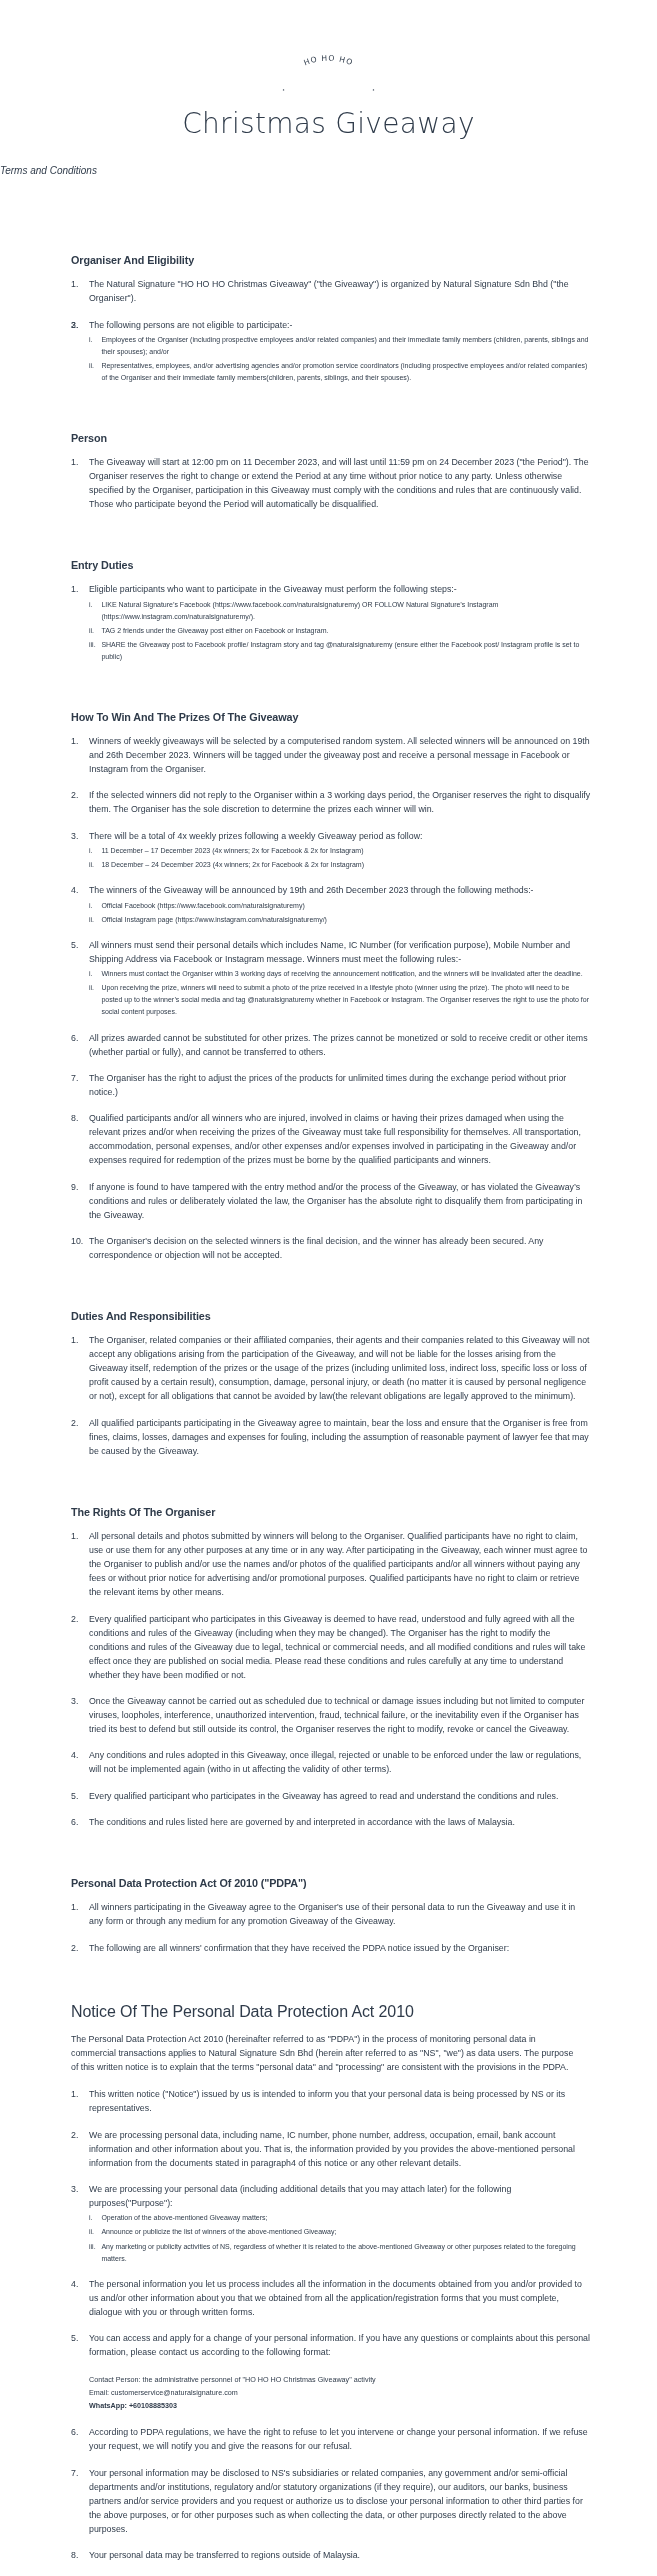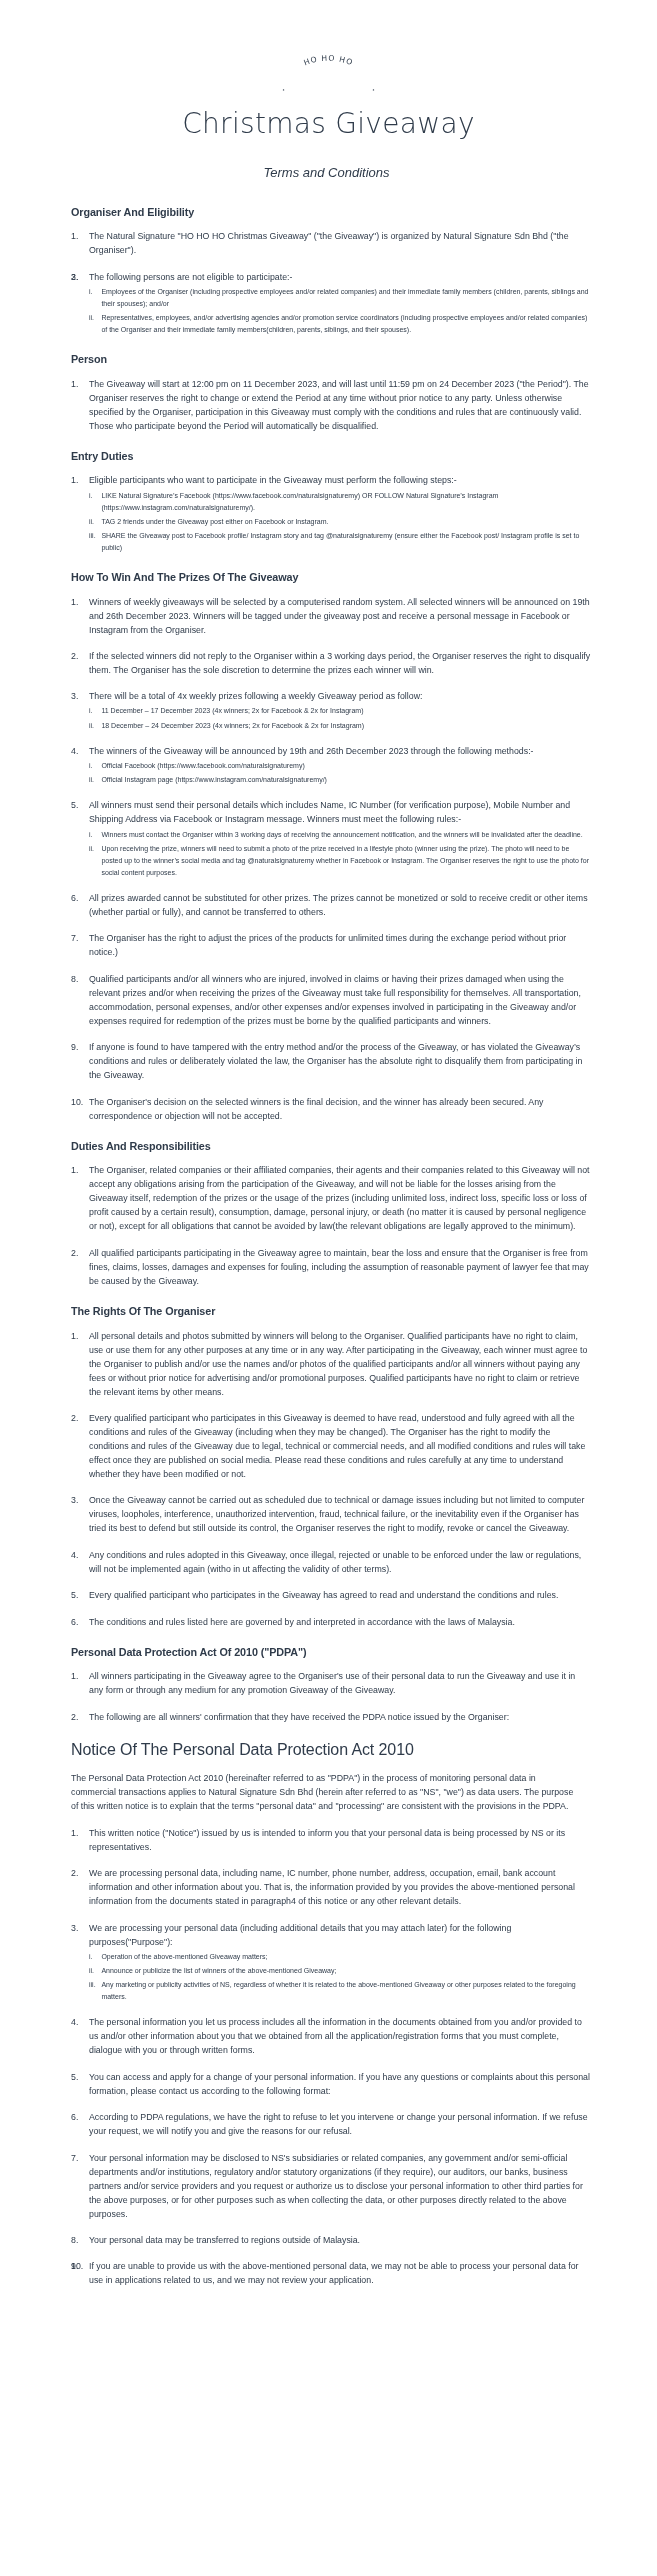--- a/index.html
+++ b/index.html
@@ -17,26 +17,26 @@
   }
   .arc svg { display: block; }
   .arc text { font-family: "DejaVu Sans", sans-serif; font-size: 15px; fill: #2f3b4a; letter-spacing: 2px; }
   .title {
     position: absolute; left: 0; right: 0; top: 88px;
     text-align: center; font-size: 28px; font-weight: 300;
     font-family: "DejaVu Sans", sans-serif; letter-spacing: 0.3px; color: #2f3b4a;
   }
   .subtitle {
     position: absolute; left: 0; right: 4px; top: 165px;
-    text-align: center; font-size: 13px; font-style: italic; color: #2f3b4a;
+    text-align: left; font-size: 10px; font-style: italic; color: #2f3b4a;
   }
 
   
   .content { padding-left: 71px; width: 520px; }
-  .section { margin-bottom: 17.5px; }
+  .section { margin-bottom: 17.5px; margin-top: 48px; }
   .section h2 {
     font-size: 10.8px; font-weight: bold; margin: 0 0 11.3px 0; color: #2f3b4a;
     letter-spacing: -0.1px;
   }
   .section h2.light { font-weight: normal; font-size: 16px; }
   ol.main { list-style: none; margin: 0; padding: 0; }
   ol.main > li {
     position: relative; padding-left: 18px; font-size: 8.8px; line-height: 14px;
     margin-bottom: 12.4px;
   }
@@ -155,21 +155,25 @@
         <p class="intro">The Personal Data Protection Act 2010 (hereinafter referred to as "PDPA") in the process of monitoring personal data in commercial transactions applies to Natural Signature Sdn Bhd (herein after referred to as "NS", "we") as data users. The purpose of this written notice is to explain that the terms "personal data" and "processing" are consistent with the provisions in the PDPA.</p>
         <ol class="main">
           <li><span class="num">1.</span><span>This written notice ("Notice") issued by us is intended to inform you that your personal data is being processed by NS or its representatives.</span></li>
           <li><span class="num">2.</span><span>We are processing personal data, including name, IC number, phone number, address, occupation, email, bank account information and other information about you. That is, the information provided by you provides the above-mentioned personal information from the documents stated in paragraph4 of this notice or any other relevant details.</span></li>
           <li><span class="num">3.</span><span>We are processing your personal data (including additional details that you may attach later) for the following purposes("Purpose"):</span><ol class="sub">
               <li><span class="num">i.</span><span>Operation of the above-mentioned Giveaway matters;</span></li>
               <li><span class="num">ii.</span><span>Announce or publicize the list of winners of the above-mentioned Giveaway;</span></li>
               <li><span class="num">iii.</span><span>Any marketing or publicity activities of NS, regardless of whether it is related to the above-mentioned Giveaway or other purposes related to the foregoing matters.</span></li>
             </ol></li>
           <li><span class="num">4.</span><span>The personal information you let us process includes all the information in the documents obtained from you and/or provided to us and/or other information about you that we obtained from all the application/registration forms that you must complete, dialogue with you or through written forms.</span></li>
-          <li><span class="num">5.</span><span>You can access and apply for a change of your personal information. If you have any questions or complaints about this personal formation, please contact us according to the following format:</span></li>
+          <li><span class="num">5.</span><span>You can access and apply for a change of your personal information. If you have any questions or complaints about this personal formation, please contact us according to the following format:</span><div class="contact">
+              <div>Contact Person: the administrative personnel of "HO HO HO Christmas Giveaway" activity</div>
+              <div>Email: customerservice@naturalsignature.com</div>
+              <div class="bold">WhatsApp: +60108885303</div>
+            </div></li>
           <li><span class="num">6.</span><span>According to PDPA regulations, we have the right to refuse to let you intervene or change your personal information. If we refuse your request, we will notify you and give the reasons for our refusal.</span></li>
           <li><span class="num">7.</span><span>Your personal information may be disclosed to NS's subsidiaries or related companies, any government and/or semi-official departments and/or institutions, regulatory and/or statutory organizations (if they require), our auditors, our banks, business partners and/or service providers and you request or authorize us to disclose your personal information to other third parties for the above purposes, or for other purposes such as when collecting the data, or other purposes directly related to the above purposes.</span></li>
           <li><span class="num">8.</span><span>Your personal data may be transferred to regions outside of Malaysia.</span></li>
           <li><span class="num">9.</span></li>
           <li><span class="num">10.</span><span>If you are unable to provide us with the above-mentioned personal data, we may not be able to process your personal data for use in applications related to us, and we may not review your application.</span></li>
         </ol>
       </section>
     </main>
 </div>
 

